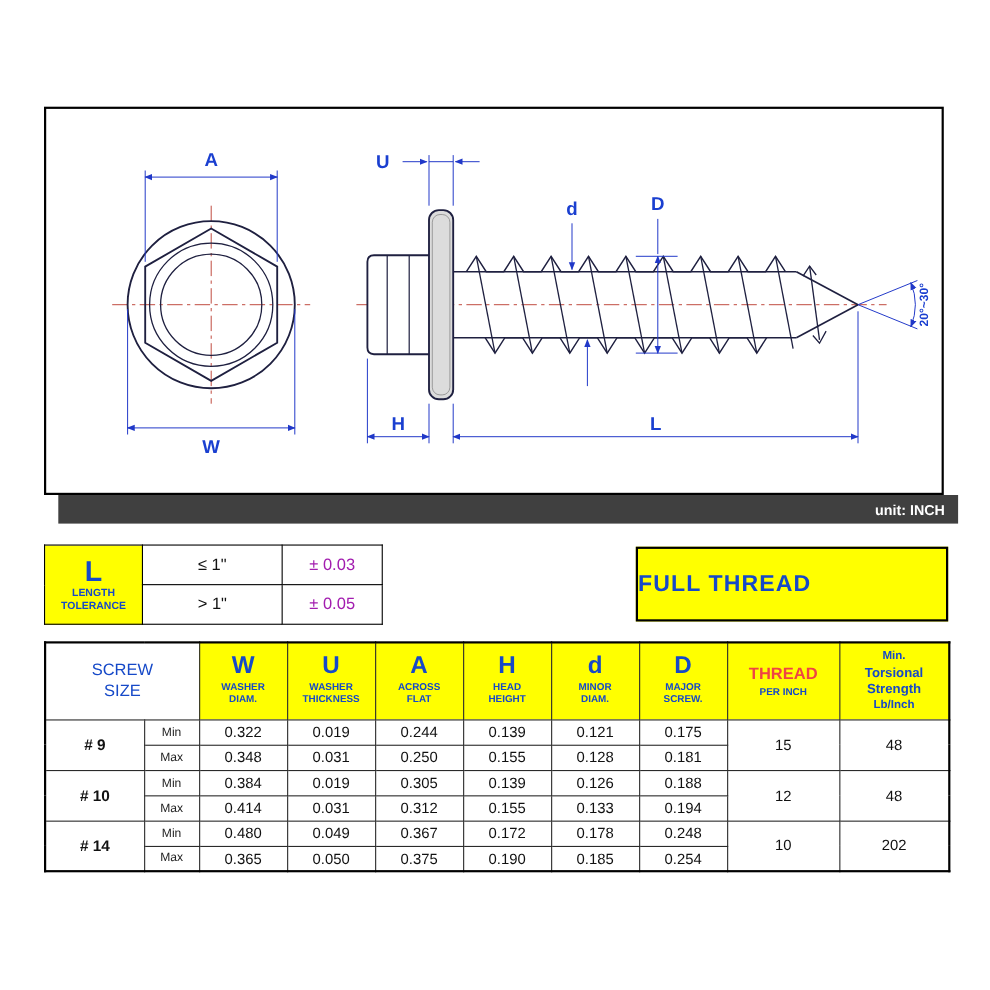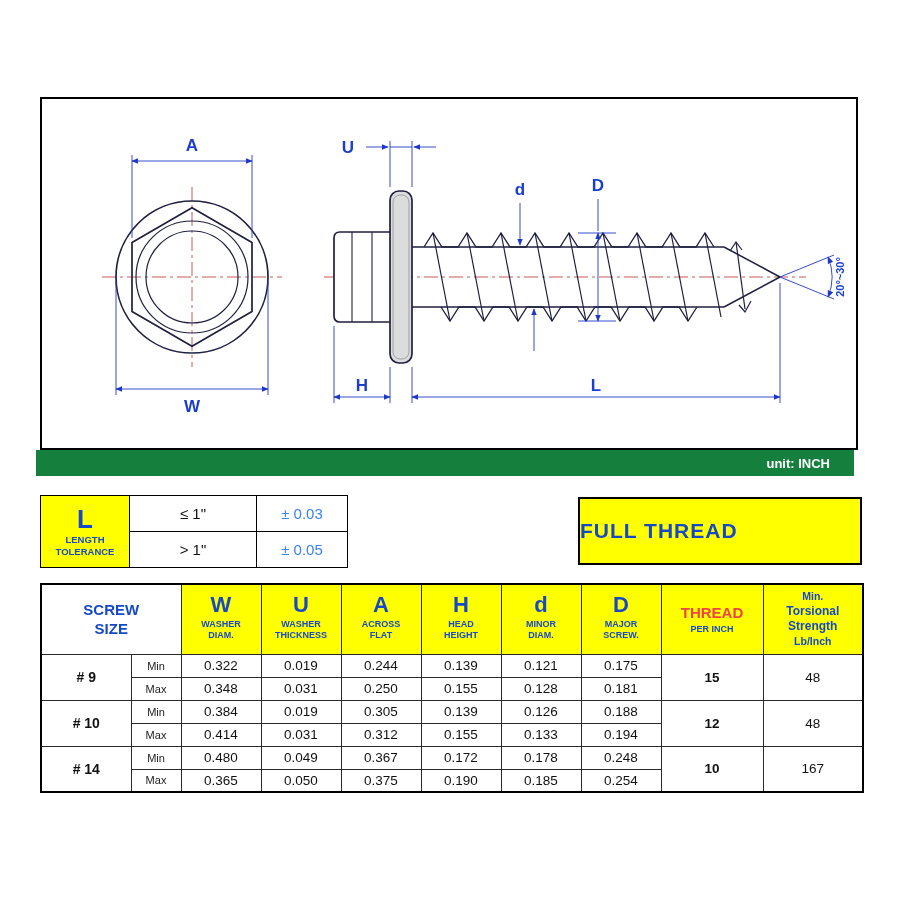--- a/index.html
+++ b/index.html
@@ -1,53 +1,53 @@
 <!DOCTYPE html>
 <html><head>
 <meta charset="utf-8">
 <style>
   html,body{margin:0;padding:0;background:#ffffff;}
   .page{position:relative;width:900px;height:900px;background:#ffffff;font-family:"Liberation Sans",sans-serif;overflow:hidden;}
 
   
   .drawing-box{position:absolute;left:40px;top:97px;width:814px;height:349px;border:2px solid #000;background:#fff;}
-  .unit-bar{position:absolute;left:36px;top:450px;width:818px;height:26px;background:#15803d;color:#fff;
-    display:flex;align-items:center;justify-content:flex-end;padding-right:24px;box-sizing:border-box;
+  .unit-bar{position:absolute;left:53px;top:450px;width:818px;height:26px;background:#404040;color:#fff;
+    display:flex;align-items:center;justify-content:flex-end;padding-right:12px;box-sizing:border-box;
     font-size:13px;font-weight:bold;}
 
   
   .tol{position:absolute;left:40px;top:495px;border-collapse:collapse;table-layout:fixed;}
   .tol td{border:1px solid #000;text-align:center;vertical-align:middle;padding:0;}
   .tol .symcell{width:88px;background:#ffff00;}
   .tol .cond{width:126px;height:35px;font-size:15px;color:#111;}
-  .tol .val{width:90px;height:35px;font-size:15px;color:#3b82f6;}
+  .tol .val{width:90px;height:35px;font-size:15px;color:#a21caf;}
   .tol-L{font-size:26px;font-weight:bold;color:#1649c8;line-height:1.0;}
   .tol-cap{font-size:9.5px;font-weight:bold;color:#1649c8;line-height:1.25;margin-top:2px;}
 
   
   .full-thread{position:absolute;left:578px;top:497px;width:280px;height:64px;border:2px solid #000;background:#ffff00;
     display:flex;align-items:center;justify-content:flex-start;font-size:21px;font-weight:bold;color:#1649c8;letter-spacing:1px;}
 
   
   .spec{position:absolute;left:40px;top:583px;width:822px;border-collapse:collapse;table-layout:fixed;border:2px solid #000;}
   .spec th,.spec td{border:1px solid #2a2a2a;text-align:center;vertical-align:middle;padding:0 2px;box-sizing:border-box;}
   .spec thead th{height:70px;background:#fff;}
   .spec .yl{background:#ffff00;}
-  .size-h{font-size:15px;font-weight:bold;color:#1649c8;}
+  .size-h{font-size:15px;font-weight:normal;color:#1649c8;}
   .wrap70{display:inline-block;max-width:70px;line-height:1.3;}
   .sym{font-size:22px;font-weight:bold;color:#1649c8;line-height:1.05;}
   .cap{font-size:9px;font-weight:bold;color:#1649c8;line-height:1.25;max-width:54px;margin:2px auto 4px;}
   .thr-h1{font-size:15px;font-weight:bold;color:#ef4444;line-height:1.1;}
   .thr-h2{font-size:9px;font-weight:bold;color:#1649c8;margin-top:2px;}
   .str-h{font-size:12px;font-weight:bold;color:#1649c8;line-height:1.3;}
   .str-h .sm{font-size:10.5px;}
   .spec tbody td{height:23px;font-size:13.5px;color:#111;}
   .spec .size{font-weight:bold;font-size:14px;}
   .spec .mm{font-size:11px;color:#222;margin-top:28px;}
-  .spec .thr{font-weight:bold;}
+  .spec .thr{font-weight:normal;}
 </style>
 </head>
 <body>
 
 <div class="page">
 
   <div class="drawing-box">
     <svg width="814" height="349" viewBox="0 0 814 349">
       <defs>
         <marker id="arr" viewBox="0 0 10 10" refX="9" refY="5" markerWidth="8" markerHeight="8" orient="auto-start-reverse">
@@ -275,21 +275,21 @@
       <tr>
         <td class="size" rowspan="2"># 14</td>
         <td class="mm">Min</td>
         <td>0.480</td>
         <td>0.049</td>
         <td>0.367</td>
         <td>0.172</td>
         <td>0.178</td>
         <td>0.248</td>
         <td class="thr" rowspan="2">10</td>
-        <td rowspan="2">167</td>
+        <td rowspan="2">202</td>
       </tr>
       <tr>
         <td class="mm">Max</td>
         <td>0.365</td>
         <td>0.050</td>
         <td>0.375</td>
         <td>0.190</td>
         <td>0.185</td>
         <td>0.254</td>
       </tr>

